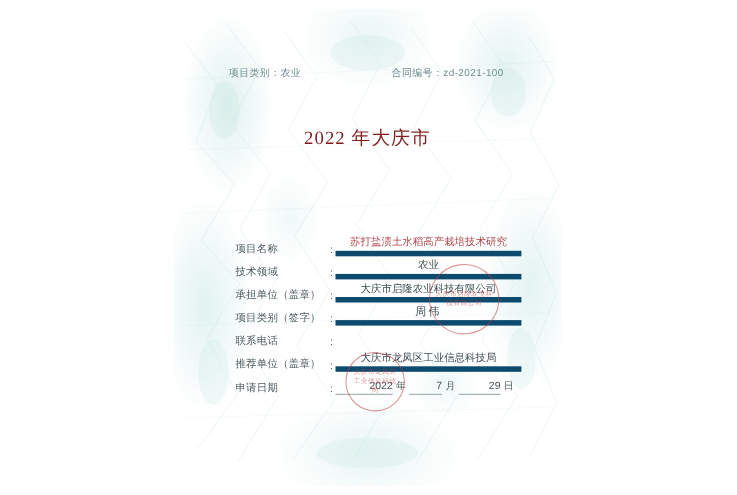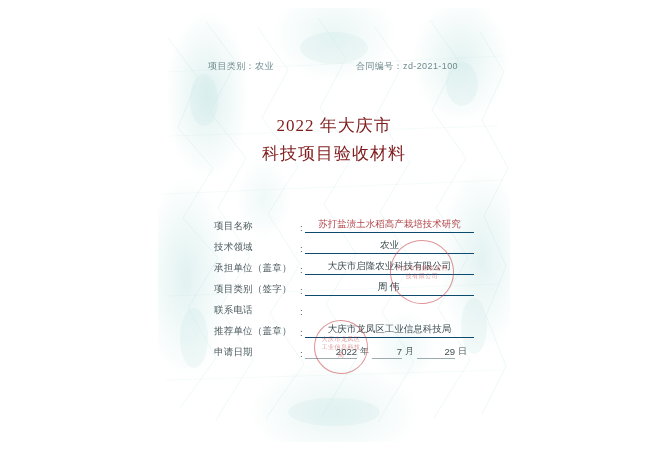--- a/index.html
+++ b/index.html
@@ -99,21 +99,21 @@
     width: 86px;
     text-align: justify;
     white-space: nowrap;
     font-size: 9.5px;
     color: #4b5a5f;
     letter-spacing: .2px;
   }
   .fcolon { width: 5px; }
   .fvalue {
     flex: 1;
-    border-bottom: 1px solid #0c4a6e;
+    border-bottom: 5px solid #0c4a6e;
     text-align: center;
     font-size: 9.5px;
     color: #3e4d52;
     padding-bottom: 1px;
     white-space: nowrap;
     overflow: hidden;
   }
   .fvalue.red { color: #b2454a; }
   .fvalue.hand { color: #3a4a50; font-family: "Liberation Serif", serif; }
   .fvalue.name { font-size: 10px; letter-spacing: 2px; }
@@ -210,21 +210,20 @@
 
     <div class="content">
 
       <div class="meta-row">
         <span class="meta-left">项目类别：农业</span>
         <span class="meta-right">合同编号：zd-2021-100</span>
       </div>
 
       <div class="title">
         <span class="t1">2022 年大庆市</span>
-        <span class="t2">科技项目验收材料</span>
       </div>
 
       <div class="fields">
 
         <div class="field">
           <span class="flabel">项目名称</span>
           <span class="fcolon">:</span>
           <span class="fvalue red">苏打盐渍土水稻高产栽培技术研究</span>
         </div>
 

